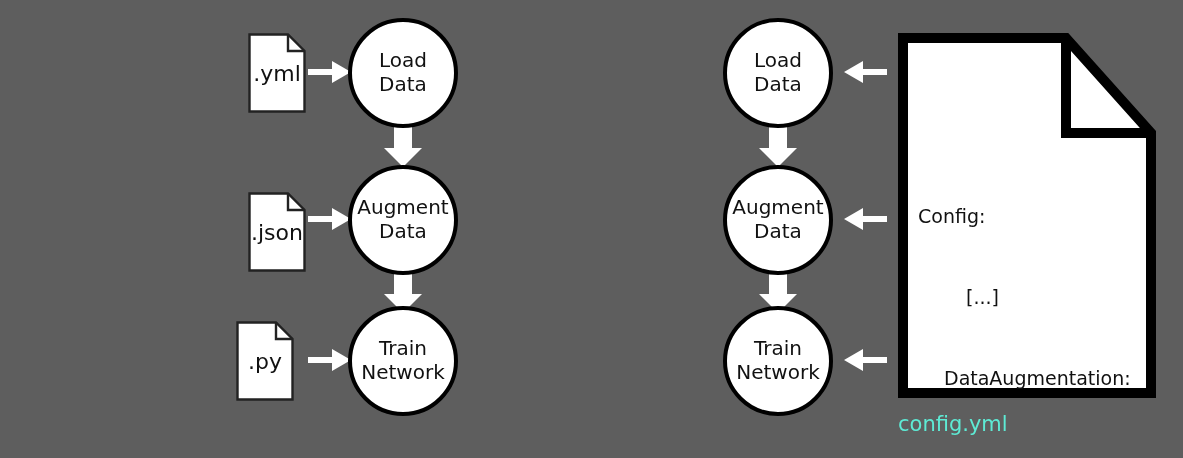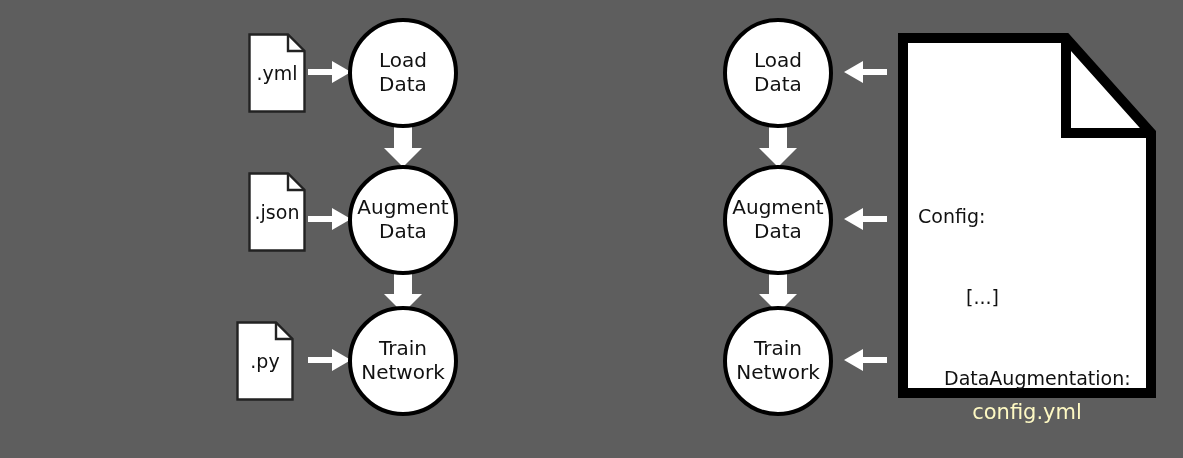--- a/index.html
+++ b/index.html
@@ -41,21 +41,21 @@
     height: 80px;
     z-index: 4;
   }
   .file-icon .file-label {
     position: absolute;
     left: 0;
     right: 0;
     top: 50%;
     transform: translateY(-50%);
     text-align: center;
-    font-size: 19px;
+    font-size: 22px;
     color: #111111;
     z-index: 2;
   }
   .file-icon svg { position: absolute; inset: 0; }
 
   .big-doc {
     position: absolute;
     left: 898px;
     top: 33px;
     width: 258px;
@@ -74,43 +74,42 @@
     z-index: 2;
   }
   .doc-line { display: block; }
   .ind-0 { padding-left: 0px; }
   .ind-1 { padding-left: 26px; }
   .ind-2 { padding-left: 48px; }
 
   .doc-caption {
     position: absolute;
     left: 898px;
-    top: 400px;
+    top: 412px;
     width: 258px;
-    text-align: center;
-    color: #fef9c3;
+    color: #5eead4;
     font-size: 21px;
   }
 
   .arrow-h, .arrow-v { position: absolute; z-index: 2; }
 </style>
 </head>
 <body>
 
 <div id="canvas">
 
   <div class="file-icon" style="left:248px; top:33px;">
     <svg viewBox="0 0 58 80" width="58" height="80">
       <path d="M1.5 1.5 H40 L56.5 18 V78.5 H1.5 Z" fill="#ffffff" stroke="#222222" stroke-width="2.4"></path>
       <path d="M40 1.5 V18 H56.5" fill="none" stroke="#222222" stroke-width="2.4"></path>
     </svg>
     <div class="file-label">.yml</div>
   </div>
 
-  <div class="file-icon" style="left:248px; top:172px;">
+  <div class="file-icon" style="left:248px; top:192px;">
     <svg viewBox="0 0 58 80" width="58" height="80">
       <path d="M1.5 1.5 H40 L56.5 18 V78.5 H1.5 Z" fill="#ffffff" stroke="#222222" stroke-width="2.4"></path>
       <path d="M40 1.5 V18 H56.5" fill="none" stroke="#222222" stroke-width="2.4"></path>
     </svg>
     <div class="file-label">.json</div>
   </div>
 
   <div class="file-icon" style="left:236px; top:321px;">
     <svg viewBox="0 0 58 80" width="58" height="80">
       <path d="M1.5 1.5 H40 L56.5 18 V78.5 H1.5 Z" fill="#ffffff" stroke="#222222" stroke-width="2.4"></path>

